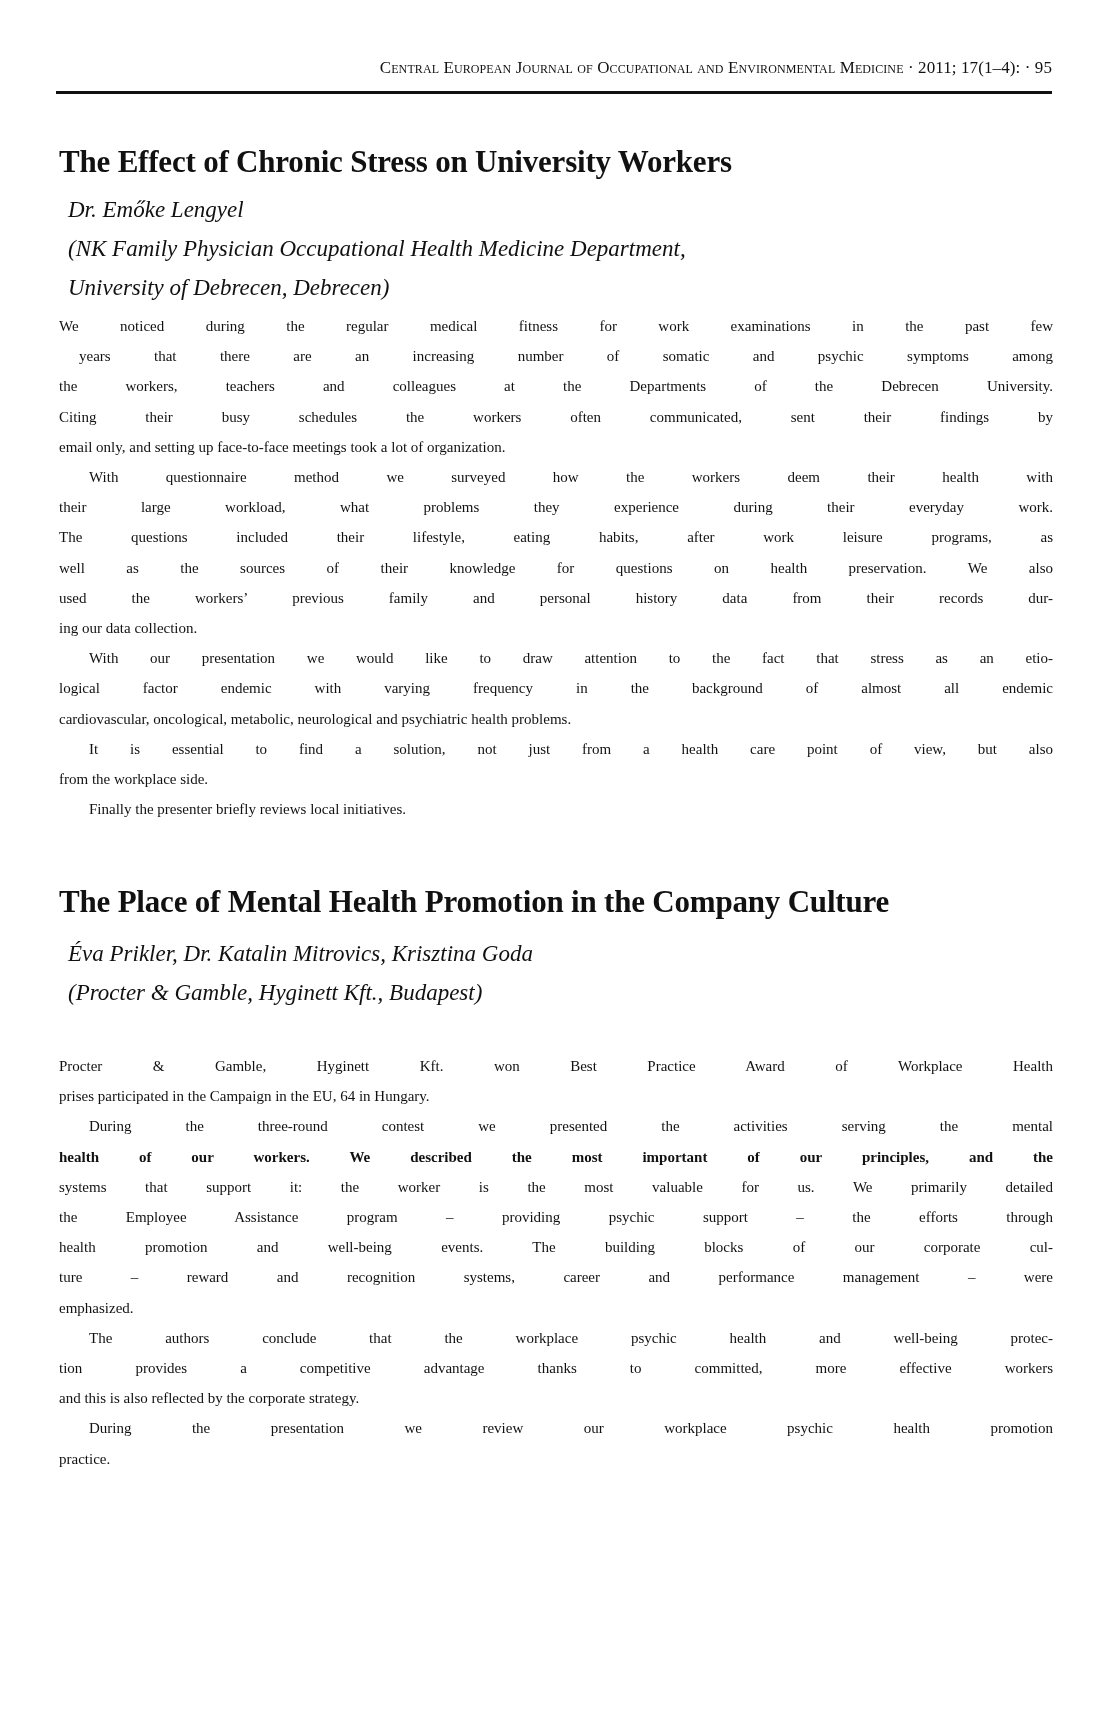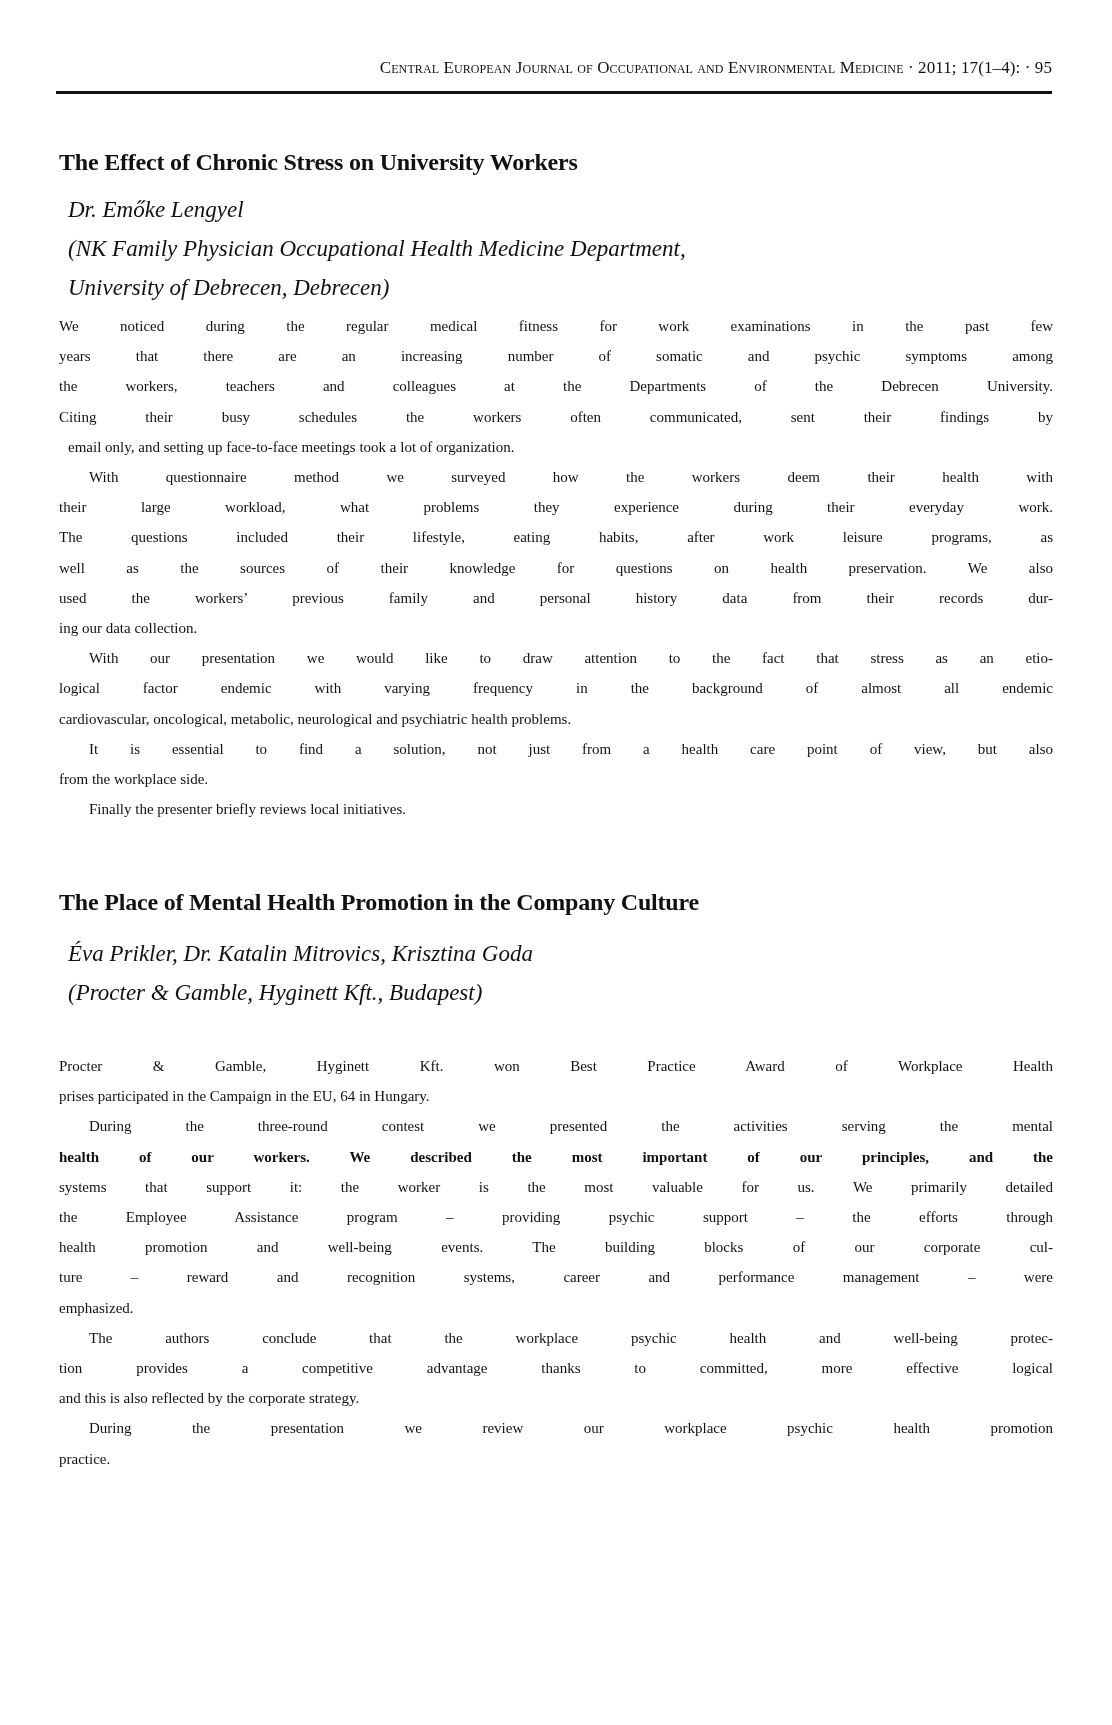--- a/index.html
+++ b/index.html
@@ -12,21 +12,21 @@
       position: absolute; left: 56px; right: 60px; top: 58px;
       text-align: right; font-size: 17px; letter-spacing: 0.1px; white-space: nowrap;
     }
     .running-header .sc { font-variant: small-caps; }
     .header-rule {
       position: absolute; left: 56px; right: 60px; top: 91px;
       height: 0; border-top: 3px solid #111;
     }
     .col { position: absolute; left: 59px; width: 994px; }
     .title {
-      font-weight: bold; font-size: 24px; line-height: 32px; margin: 0;
+      font-weight: bold; font-size: 31px; line-height: 32px; margin: 0;
       letter-spacing: -0.2px;
     }
     .authors, .affil { font-style: italic; font-size: 23px; line-height: 30px; margin: 9px; }
     .body-p {
       margin: 0; font-size: 15px; line-height: 30.2px; text-align: justify;
       text-align-last: left; hyphens: manual;
     }
     .line { display: block; text-align: justify; text-align-last: justify; white-space: nowrap; }
     .line.last { text-align-last: left; }
   </style>
@@ -45,24 +45,24 @@
     <h2 class="title">The Effect of Chronic Stress on University Workers</h2>
     <div style="height:8px"></div>
     <p class="authors">Dr. Emőke Lengyel</p>
     <p class="affil">(NK Family Physician Occupational Health Medicine Department,</p>
     <p class="affil">University of Debrecen, Debrecen)</p>
   </section>
 
   <section class="col" style="top:311px;">
     <div class="body-p">
       <span class="line" style="white-space: nowrap;">We noticed during the regular medical fitness for work examinations in the past few</span>
-      <span class="line" style="white-space: nowrap;">years that there are an increasing number of somatic and psychic symptoms among</span>
+      <span class="line" style="white-space: nowrap; margin-left: 20px;">years that there are an increasing number of somatic and psychic symptoms among</span>
       <span class="line" style="white-space: nowrap;">the workers, teachers and colleagues at the Departments of the Debrecen University.</span>
       <span class="line" style="white-space: nowrap;">Citing their busy schedules the workers often communicated, sent their findings by</span>
-      <span class="line last" style="white-space: nowrap; margin-left: 9px;">email only, and setting up face-to-face meetings took a lot of organization.</span>
+      <span class="line last" style="white-space: nowrap;">email only, and setting up face-to-face meetings took a lot of organization.</span>
     </div>
     <div class="body-p">
       <span class="line" style="padding-left: 30px; white-space: nowrap;">With questionnaire method we surveyed how the workers deem their health with</span>
       <span class="line" style="white-space: nowrap;">their large workload, what problems they experience during their everyday work.</span>
       <span class="line" style="white-space: nowrap;">The questions included their lifestyle, eating habits, after work leisure programs, as</span>
       <span class="line" style="white-space: nowrap;">well as the sources of their knowledge for questions on health preservation. We also</span>
       <span class="line" style="white-space: nowrap;">used the workers’ previous family and personal history data from their records dur-</span>
       <span class="line last" style="white-space: nowrap;">ing our data collection.</span>
     </div>
     <div class="body-p">
@@ -97,21 +97,21 @@
       <span class="line" style="padding-left: 30px; white-space: nowrap;">During the three-round contest we presented the activities serving the mental</span>
       <span class="line" style="white-space: nowrap; font-weight: bold;">health of our workers. We described the most important of our principles, and the</span>
       <span class="line" style="white-space: nowrap;">systems that support it: the worker is the most valuable for us. We primarily detailed</span>
       <span class="line" style="white-space: nowrap;">the Employee Assistance program – providing psychic support – the efforts through</span>
       <span class="line" style="white-space: nowrap;">health promotion and well-being events. The building blocks of our corporate cul-</span>
       <span class="line" style="white-space: nowrap;">ture – reward and recognition systems, career and performance management – were</span>
       <span class="line last" style="white-space: nowrap;">emphasized.</span>
     </div>
     <div class="body-p">
       <span class="line" style="padding-left: 30px; white-space: nowrap;">The authors conclude that the workplace psychic health and well-being protec-</span>
-      <span class="line" style="white-space: nowrap;">tion provides a competitive advantage thanks to committed, more effective logical</span>
+      <span class="line" style="white-space: nowrap;">tion provides a competitive advantage thanks to committed, more effective workers</span>
       <span class="line last" style="white-space: nowrap;">and this is also reflected by the corporate strategy.</span>
     </div>
     <div class="body-p">
       <span class="line" style="padding-left: 30px; white-space: nowrap;">During the presentation we review our workplace psychic health promotion</span>
       <span class="line last" style="white-space: nowrap;">practice.</span>
     </div>
   </section>
 
 </div>
 

